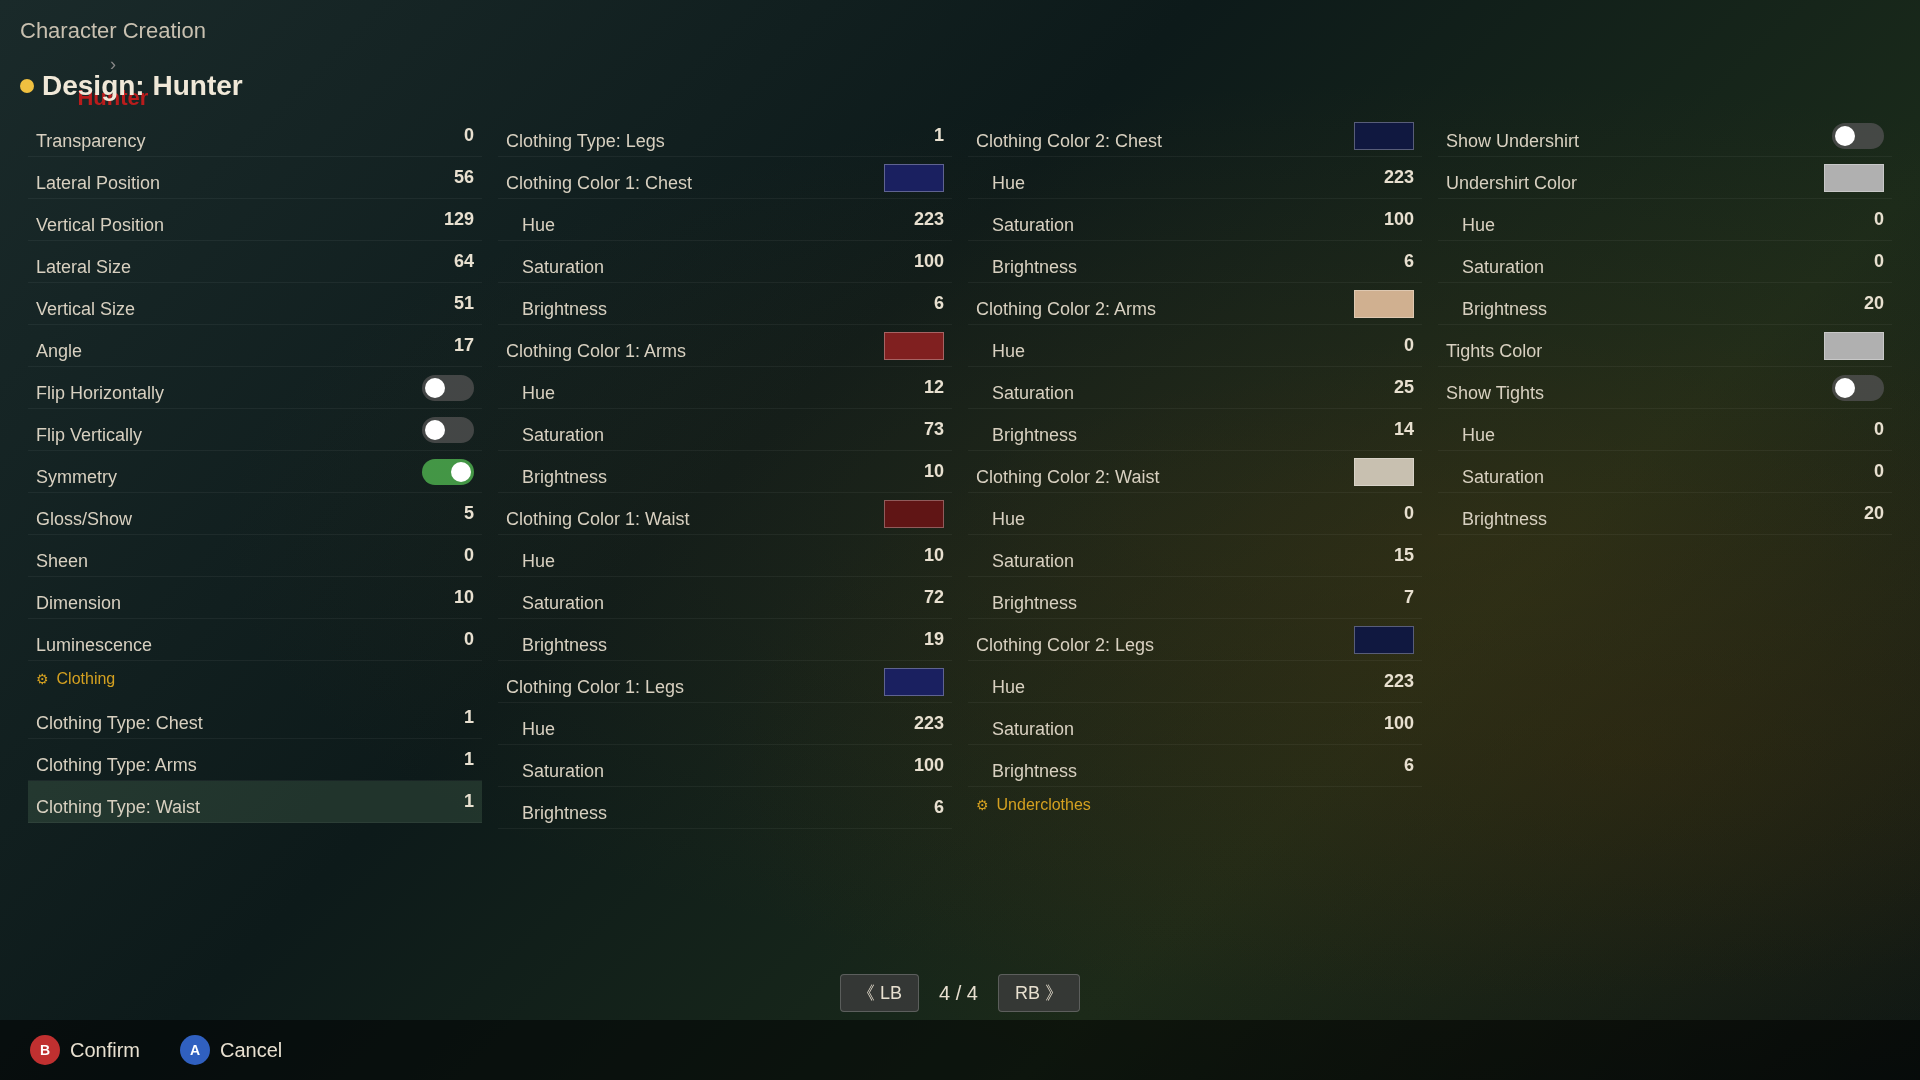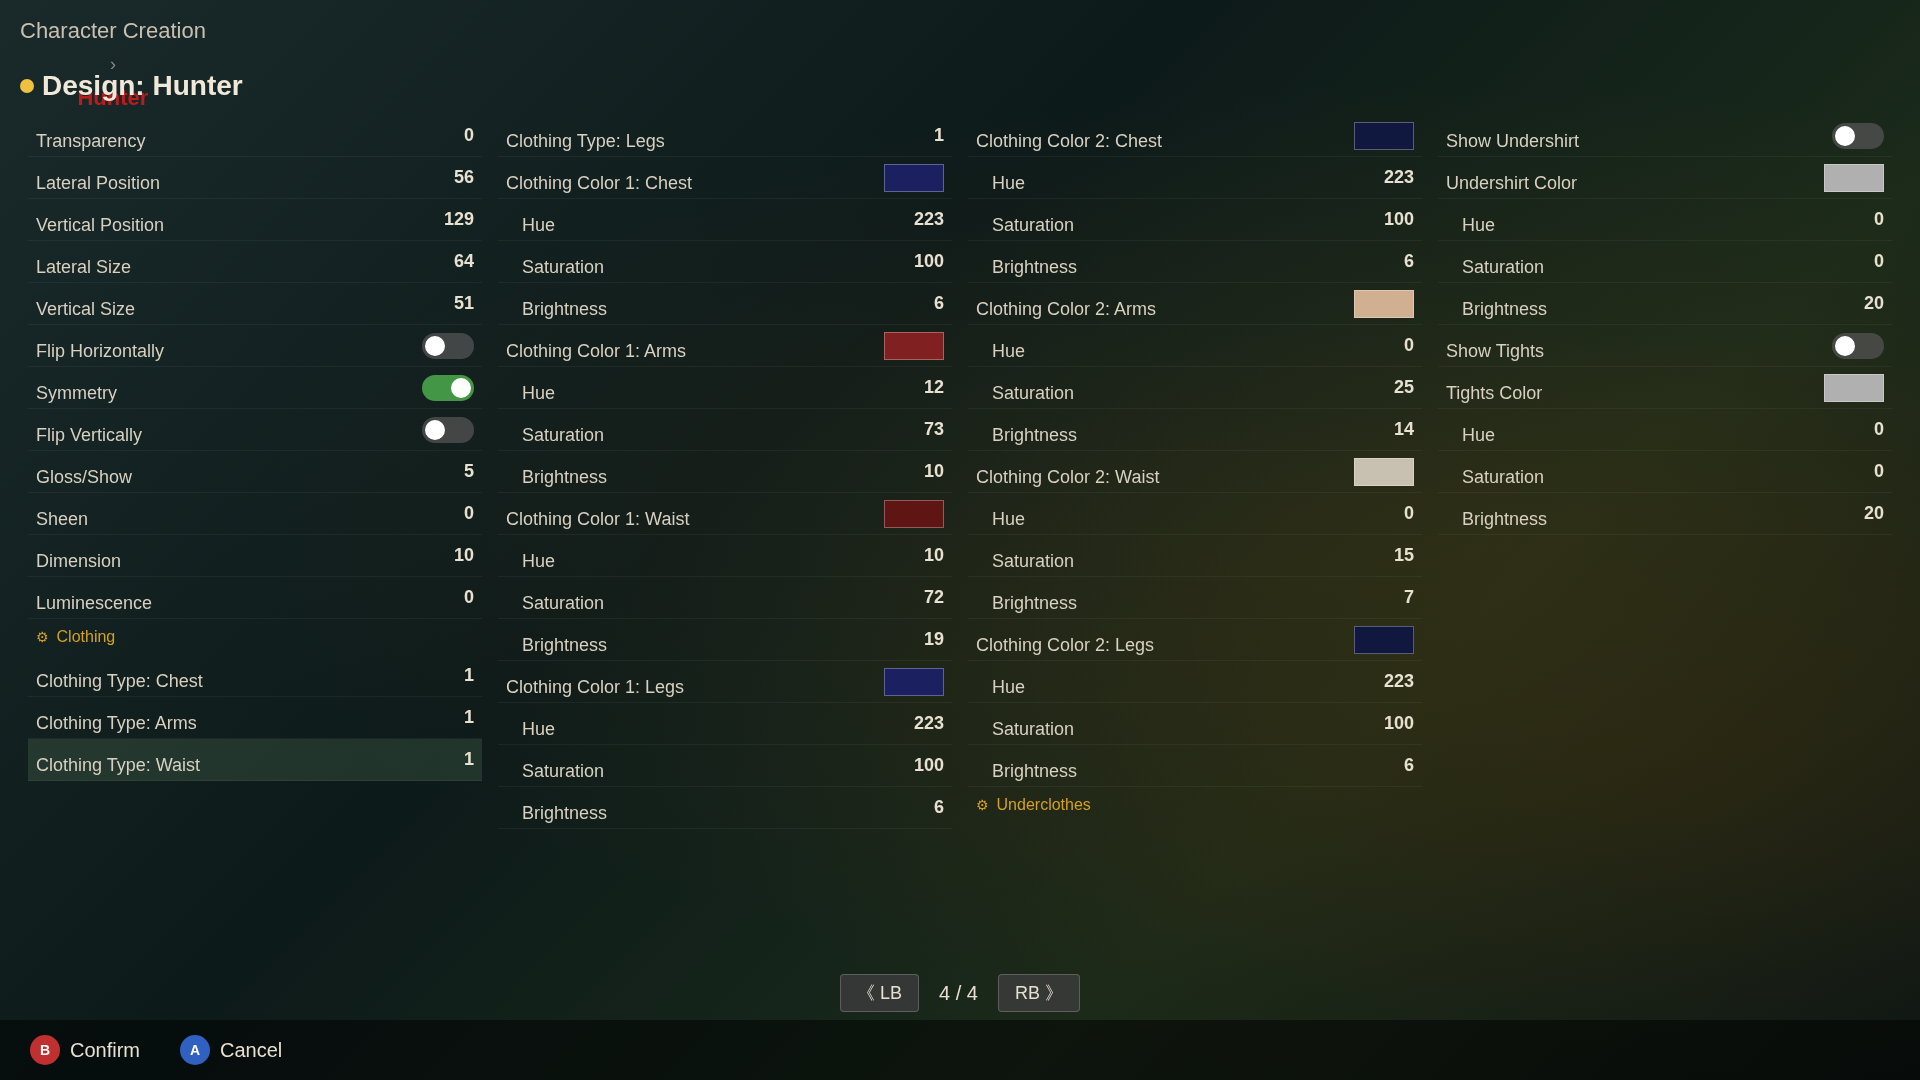--- a/index.html
+++ b/index.html
@@ -239,38 +239,42 @@
       </div>
       <div class="row">
         <span class="row-label">Lateral Size</span>
         <span class="row-value">64</span>
       </div>
       <div class="row">
         <span class="row-label">Vertical Size</span>
         <span class="row-value">51</span>
       </div>
       <div class="row">
+        <span class="row-label">Angle</span>
+        <span class="row-value">17</span>
+      </div>
+      <div class="row">
         <span class="row-label">Flip Horizontally</span>
         <div class="toggle off">
           <div class="toggle-knob"></div>
         </div>
       </div>
       <div class="row">
+        <span class="row-label">Flip Vertically</span>
+        <div class="toggle off">
+          <div class="toggle-knob"></div>
+        </div>
+      </div>
+      <div class="row">
         <span class="row-label">Symmetry</span>
         <div class="toggle on">
           <div class="toggle-knob"></div>
         </div>
       </div>
       <div class="row">
-        <span class="row-label">Flip Vertically</span>
-        <div class="toggle off">
-          <div class="toggle-knob"></div>
-        </div>
-      </div>
-      <div class="row">
         <span class="row-label">Gloss/Show</span>
         <span class="row-value">5</span>
       </div>
       <div class="row">
         <span class="row-label">Sheen</span>
         <span class="row-value">0</span>
       </div>
       <div class="row">
         <span class="row-label">Dimension</span>
         <span class="row-value">10</span>
@@ -456,28 +460,28 @@
       </div>
       <div class="row indent">
         <span class="row-label">Saturation</span>
         <span class="row-value">0</span>
       </div>
       <div class="row indent">
         <span class="row-label">Brightness</span>
         <span class="row-value">20</span>
       </div>
       <div class="row">
+        <span class="row-label">Tights Color</span>
+        <div class="color-swatch" style="background: rgb(176, 176, 176);"></div>
+      </div>
+      <div class="row">
         <span class="row-label">Show Tights</span>
         <div class="toggle off">
           <div class="toggle-knob"></div>
         </div>
-      </div>
-      <div class="row">
-        <span class="row-label">Tights Color</span>
-        <div class="color-swatch" style="background: rgb(176, 176, 176);"></div>
       </div>
       <div class="row indent">
         <span class="row-label">Hue</span>
         <span class="row-value">0</span>
       </div>
       <div class="row indent">
         <span class="row-label">Saturation</span>
         <span class="row-value">0</span>
       </div>
       <div class="row indent">

